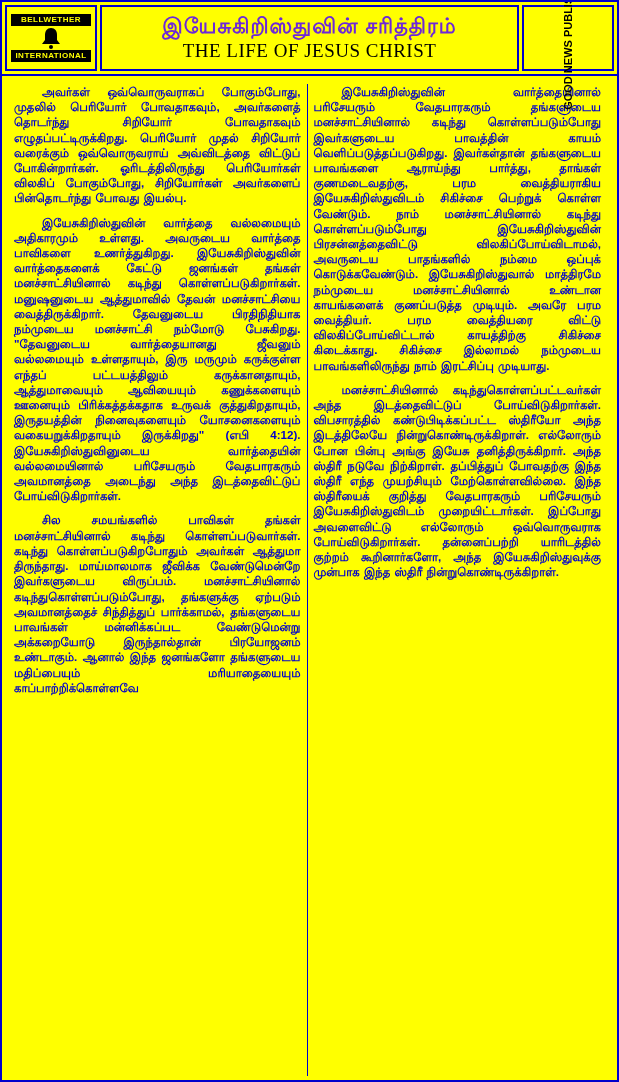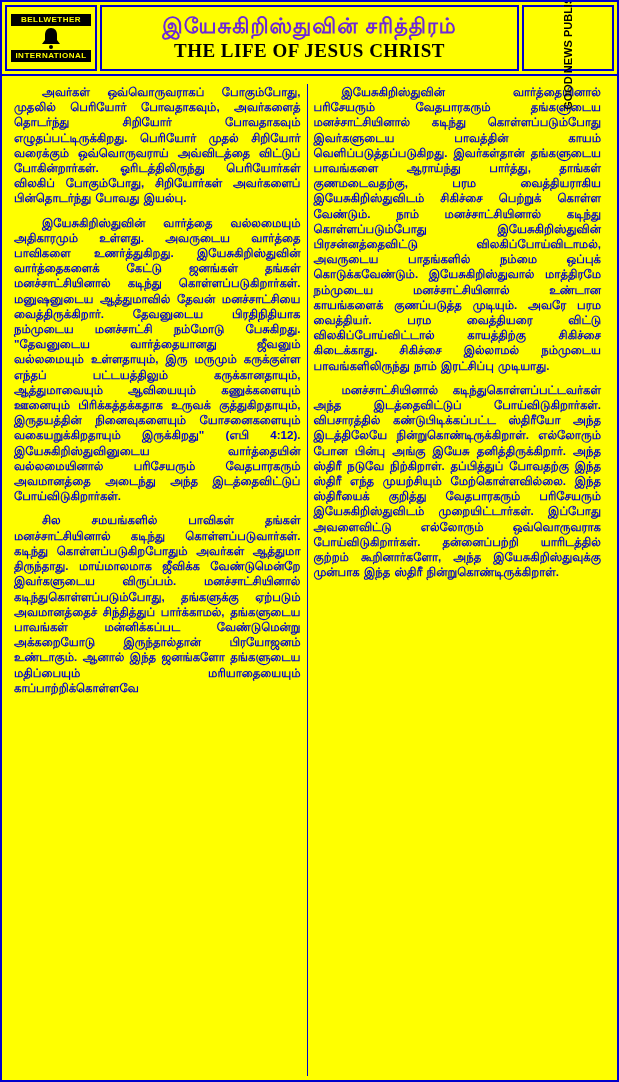--- a/index.html
+++ b/index.html
@@ -83,21 +83,21 @@
   .title-ta {
     font-size: 21px;
     font-weight: bold;
     color: #6d28d9;
     letter-spacing: 1px;
     line-height: 26px;
     text-align: center;
   }
   .title-en {
     font-size: 19px;
-    font-weight: bold;
+    font-weight: normal;
     color: #000000;
     font-family: "Liberation Serif", serif;
     letter-spacing: .5px;
     line-height: 24px;
     text-align: left;
   }
   
   .body {
     display: flex;
     padding: 8px 10px 4px 6px;

